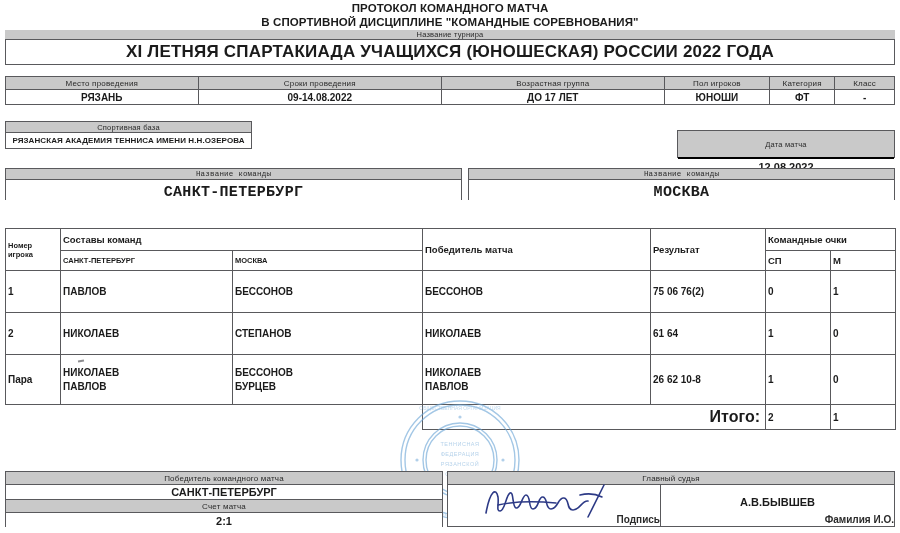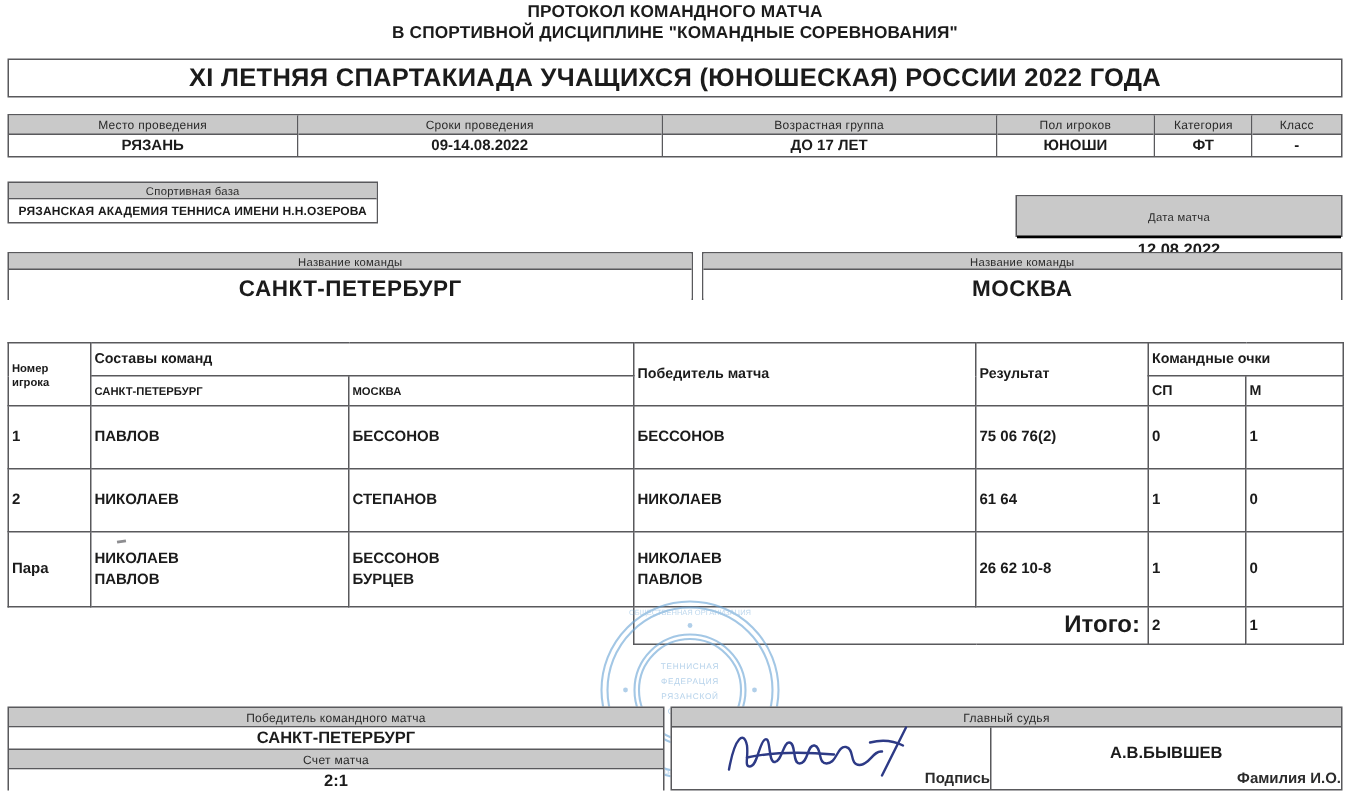--- a/index.html
+++ b/index.html
@@ -113,21 +113,21 @@
     font-size: 8px;
     letter-spacing: .1px;
     white-space: nowrap;
   }
 
   #date-box { left: 677px; top: 130px; width: 218px; height: 28px; }
   #date-box .lbl { height: 28px; border-bottom: 2px solid #000000; font-size: 7.5px; }
   #date-box .val { height: 15px; font-weight: bold; font-size: 11px; }
 
   
-  .team-box { top: 168px; height: 32px; }
+  .team-box { top: 168px; height: 32px; font-family: Liberation Mono, monospace; }
   #team-left  { left: 5px;   width: 457px; }
   #team-right { left: 468px; width: 427px; }
   .team-box .lbl { height: 11px; border-bottom: 1px solid #59595c; font-size: 7.5px; }
   .team-box .val {
     height: 25px;
     font-weight: bold;
     font-size: 15px;
     letter-spacing: .3px;
   }
 
@@ -242,20 +242,21 @@
   #stamp text { font-family: "Liberation Sans", sans-serif; }
 </style>
 </head>
 <body>
 
 <div class="page">
 
   <div class="doc-title" id="title-line1">ПРОТОКОЛ КОМАНДНОГО МАТЧА</div>
   <div class="doc-title" id="title-line2">В СПОРТИВНОЙ ДИСЦИПЛИНЕ "КОМАНДНЫЕ СОРЕВНОВАНИЯ"</div>
 
+  <div class="abs lbl" id="tournament-label">Название турнира</div>
   <div class="abs bx" id="tournament-box">
     <div id="tournament-name">XI ЛЕТНЯЯ СПАРТАКИАДА УЧАЩИХСЯ (ЮНОШЕСКАЯ) РОССИИ 2022 ГОДА</div>
   </div>
 
   <div class="abs bx" id="info-table">
     <div class="col c-place">
       <div class="lbl">Место проведения</div>
       <div class="val">РЯЗАНЬ</div>
     </div>
     <div class="col c-dates">

